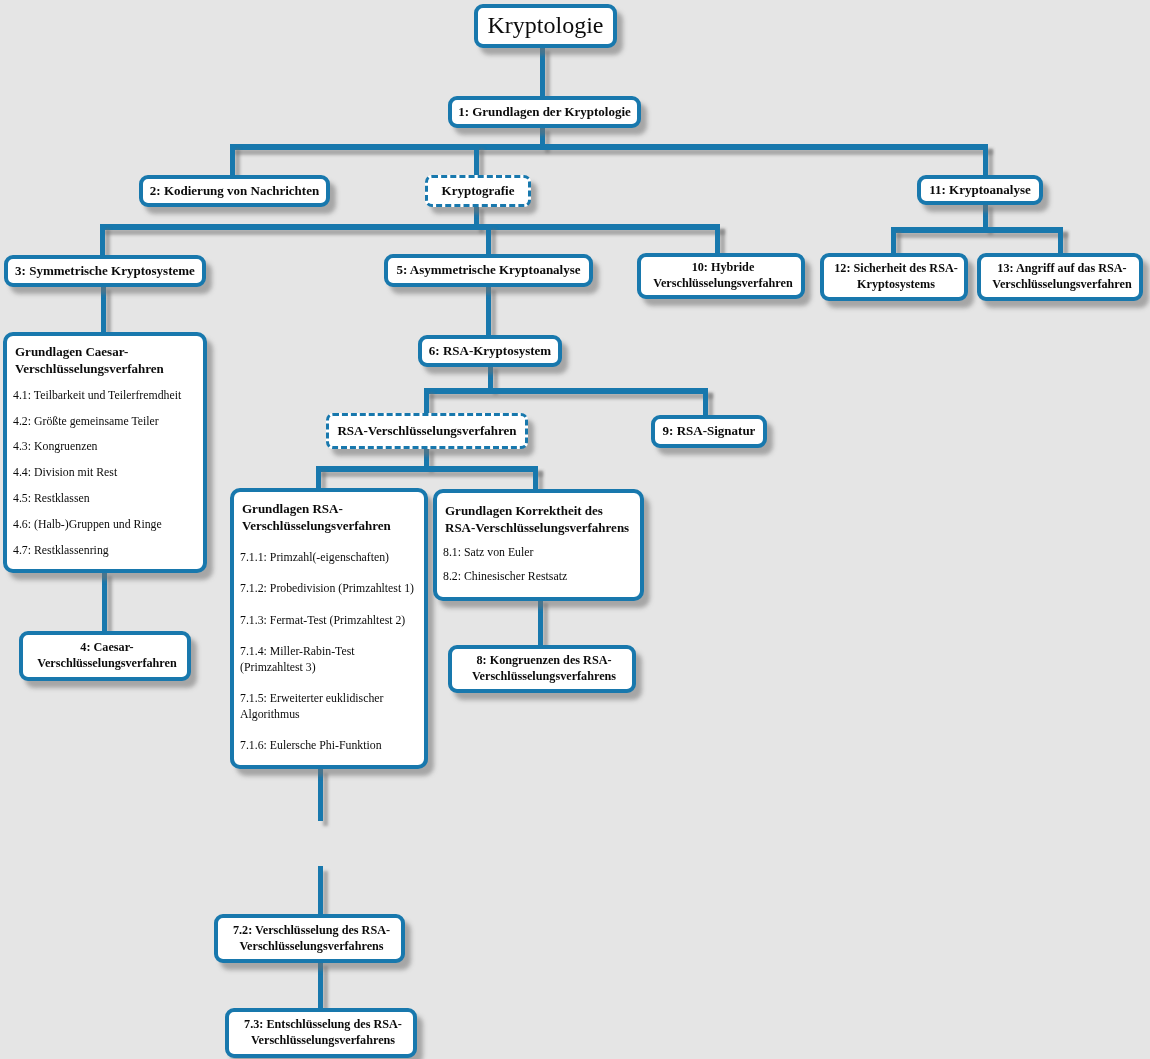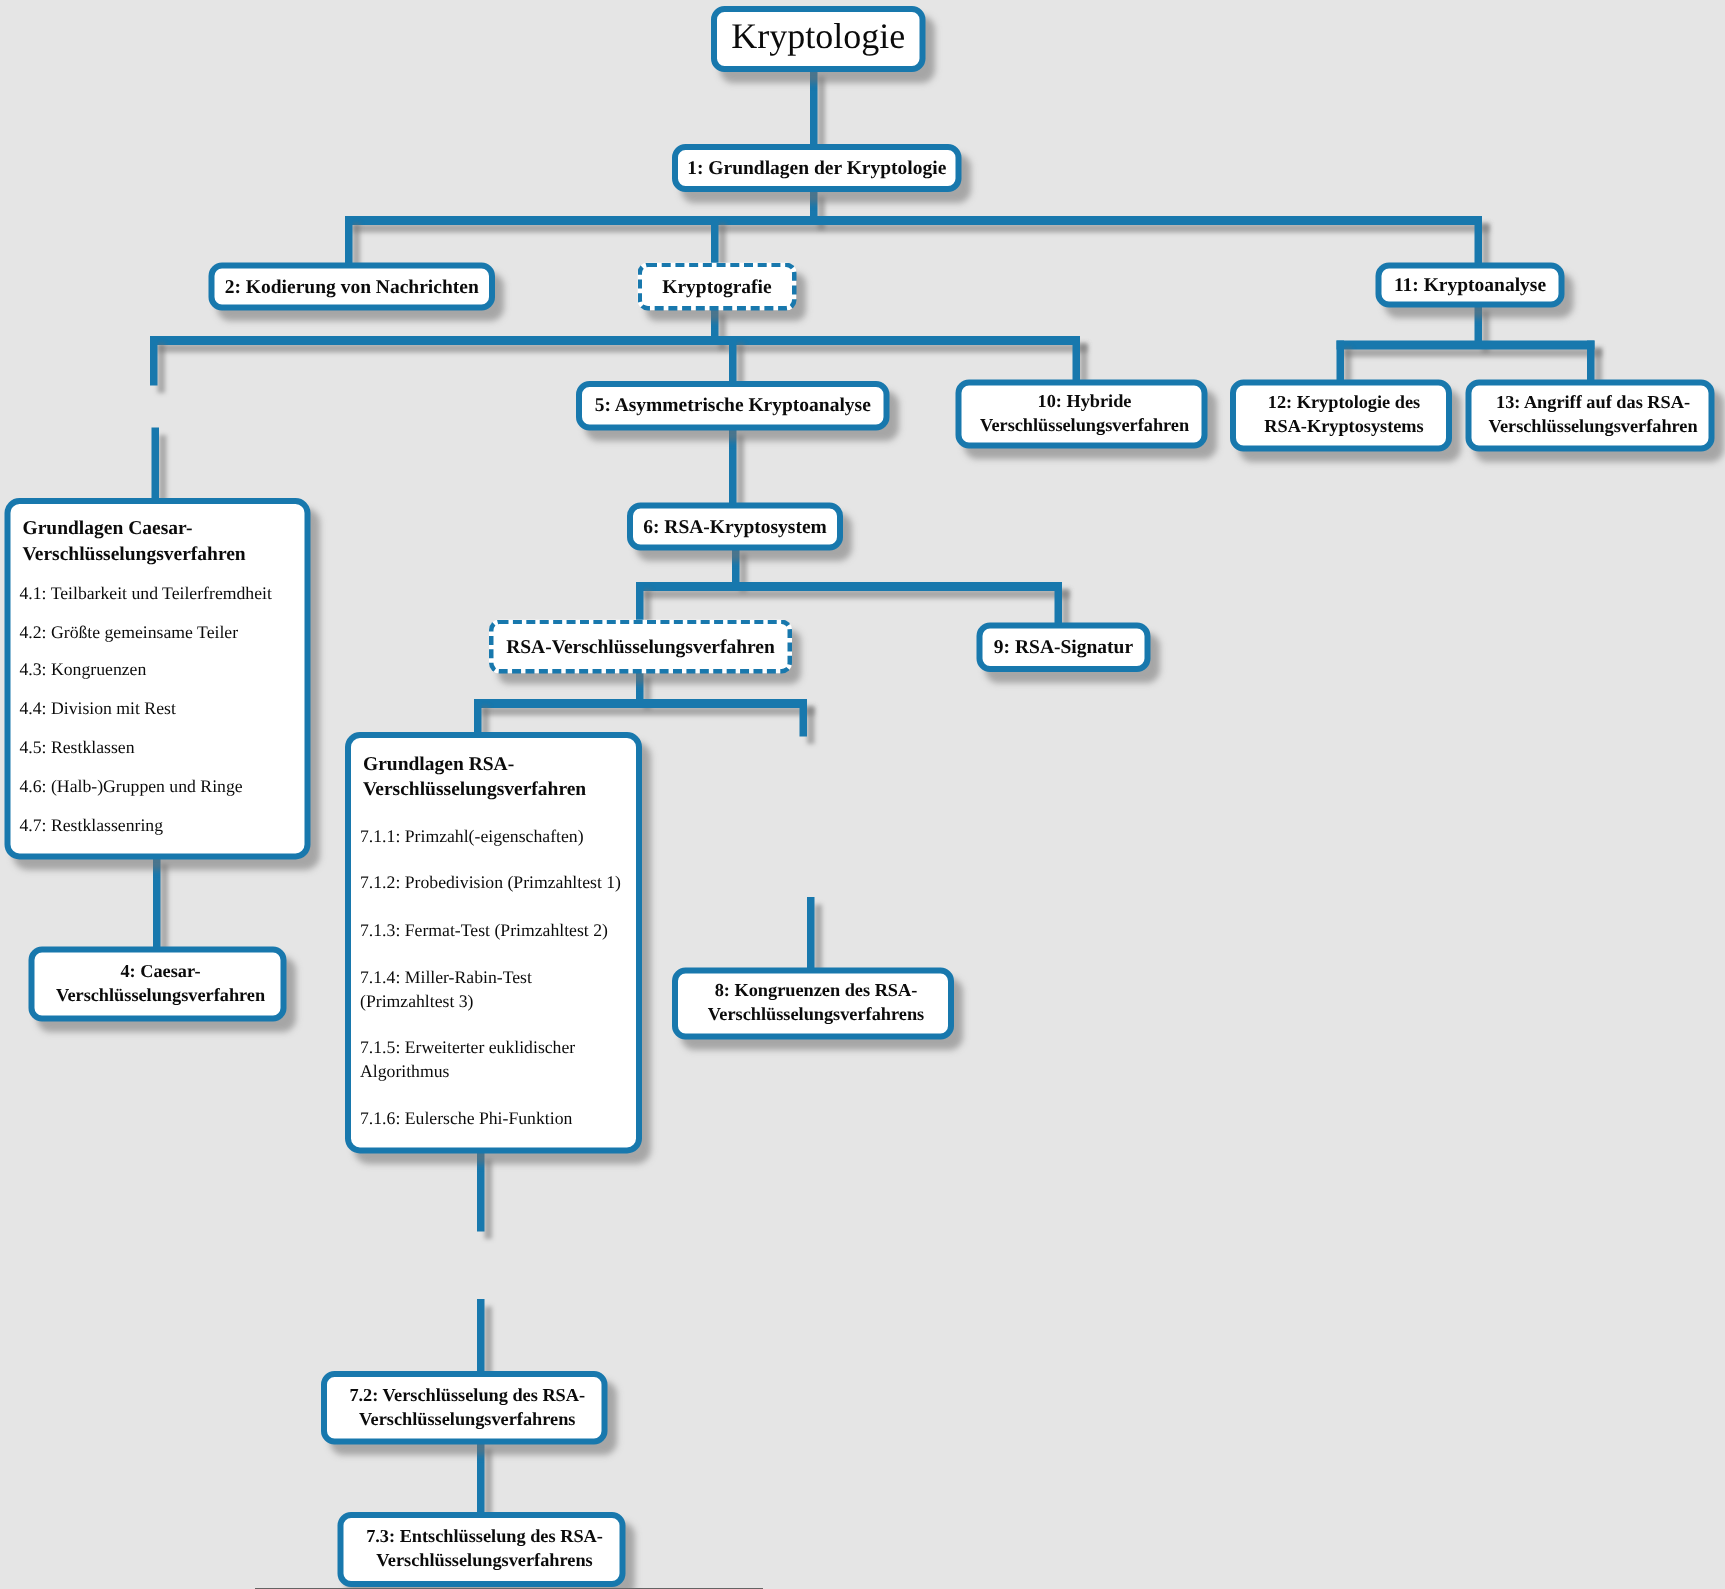--- a/index.html
+++ b/index.html
@@ -72,26 +72,27 @@
   <div class="node title-node" style="left:474px;top:4px;width:143px;height:44px">Kryptologie</div>
 
   <div class="node" style="left:448px;top:96px;width:193px;height:32px">1: Grundlagen der Kryptologie</div>
 
   <div class="node" style="left:139px;top:175px;width:191px;height:32px">2: Kodierung von Nachrichten</div>
 
   <div class="node dashed" style="left:425px;top:175px;width:106px;height:32px">Kryptografie</div>
 
   <div class="node" style="left:917px;top:175px;width:126px;height:30px">11: Kryptoanalyse</div>
 
+  <div class="node" style="left:4px;top:255px;width:202px;height:32px">3: Symmetrische Kryptosysteme</div>
 
   <div class="node" style="left:384px;top:254px;width:209px;height:33px">5: Asymmetrische Kryptoanalyse</div>
 
   <div class="node sm" style="left:637px;top:253px;width:168px;height:46px">10: Hybride Verschlüsselungsverfahren</div>
 
-  <div class="node sm" style="left:820px;top:253px;width:148px;height:48px">12: Kryptologie des RSA-Kryptosystems</div>
+  <div class="node sm" style="left:820px;top:253px;width:148px;height:48px">12: Sicherheit des RSA-Kryptosystems</div>
 
   <div class="node sm" style="left:977px;top:253px;width:166px;height:48px">13: Angriff auf das RSA-Verschlüsselungsverfahren</div>
 
   <div class="group caesar" style="left:3px;top:332px;width:204px;height:241px">
     <div class="gtitle">Grundlagen Caesar-Verschlüsselungsverfahren</div>
     <div class="gitem">4.1: Teilbarkeit und Teilerfremdheit</div>
     <div class="gitem">4.2: Größte gemeinsame Teiler</div>
     <div class="gitem">4.3: Kongruenzen</div>
     <div class="gitem">4.4: Division mit Rest</div>
     <div class="gitem">4.5: Restklassen</div>
@@ -110,20 +111,25 @@
   <div class="group rsa" style="left:230px;top:488px;width:198px;height:281px">
     <div class="gtitle">Grundlagen RSA-Verschlüsselungsverfahren</div>
     <div class="gitem">7.1.1: Primzahl(-eigenschaften)</div>
     <div class="gitem">7.1.2: Probedivision (Primzahltest 1)</div>
     <div class="gitem">7.1.3: Fermat-Test (Primzahltest 2)</div>
     <div class="gitem">7.1.4: Miller-Rabin-Test (Primzahltest 3)</div>
     <div class="gitem">7.1.5: Erweiterter euklidischer Algorithmus</div>
     <div class="gitem">7.1.6: Eulersche Phi-Funktion</div>
   </div>
 
+  <div class="group korr" style="left:433px;top:489px;width:211px;height:112px">
+    <div class="gtitle">Grundlagen Korrektheit des RSA-Verschlüsselungsverfahrens</div>
+    <div class="gitem">8.1: Satz von Euler</div>
+    <div class="gitem">8.2: Chinesischer Restsatz</div>
+  </div>
 
   <div class="node sm" style="left:448px;top:645px;width:188px;height:48px">8: Kongruenzen des RSA-Verschlüsselungsverfahrens</div>
 
 
   <div class="node sm" style="left:214px;top:914px;width:191px;height:49px">7.2: Verschlüsselung des RSA-Verschlüsselungsverfahrens</div>
 
   <div class="node sm" style="left:225px;top:1008px;width:192px;height:50px">7.3: Entschlüsselung des RSA-Verschlüsselungsverfahrens</div>
 
 </div>
 

